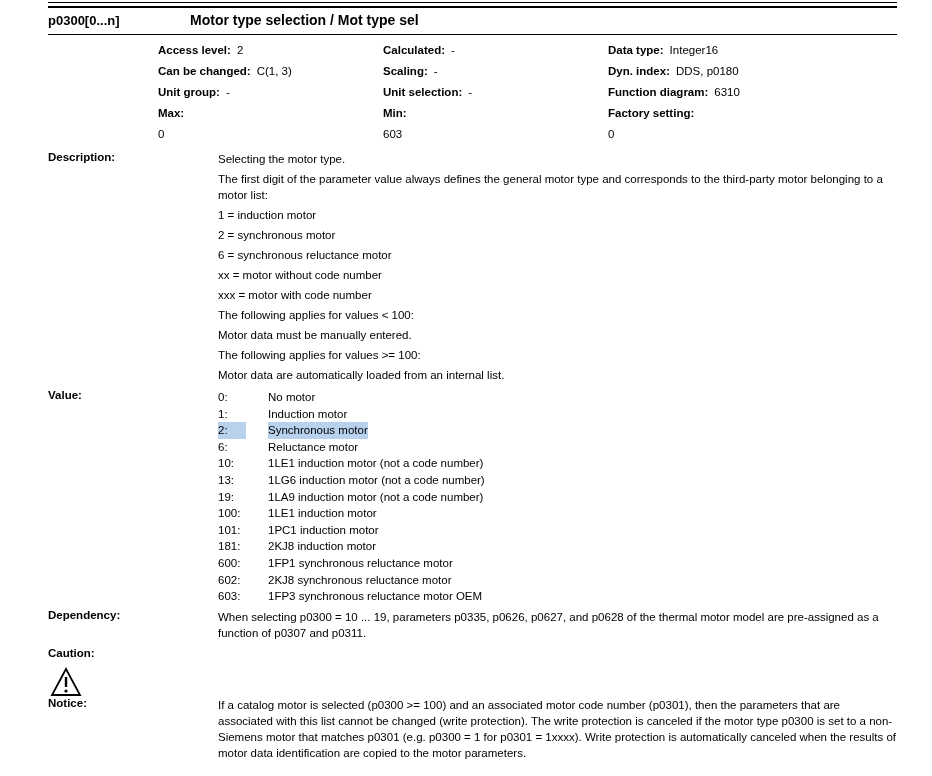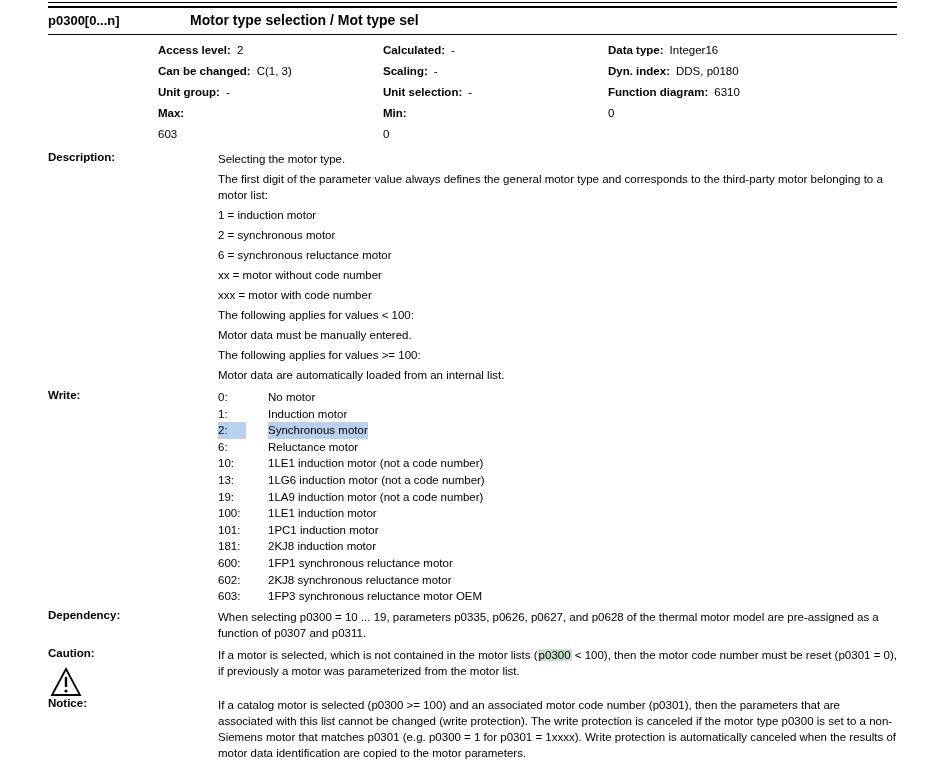--- a/index.html
+++ b/index.html
@@ -52,20 +52,21 @@
     <div class="attr-cell"><span class="lbl">Calculated:</span><span class="val">-</span></div>
     <div class="attr-cell"><span class="lbl">Data type:</span><span class="val">Integer16</span></div>
     <div class="attr-cell"><span class="lbl">Can be changed:</span><span class="val">C(1, 3)</span></div>
     <div class="attr-cell"><span class="lbl">Scaling:</span><span class="val">-</span></div>
     <div class="attr-cell"><span class="lbl">Dyn. index:</span><span class="val">DDS, p0180</span></div>
     <div class="attr-cell"><span class="lbl">Unit group:</span><span class="val">-</span></div>
     <div class="attr-cell"><span class="lbl">Unit selection:</span><span class="val">-</span></div>
     <div class="attr-cell"><span class="lbl">Function diagram:</span><span class="val">6310</span></div>
     <div class="attr-cell lbl">Max:</div>
     <div class="attr-cell lbl">Min:</div>
+    <div class="attr-cell lbl">Factory setting:</div>
     <div class="attr-cell">0</div>
     <div class="attr-cell">603</div>
     <div class="attr-cell">0</div>
   </div>
 
   <div class="section" style="margin-top:6px;">
     <div class="section-label">Description:</div>
     <div class="section-content">
       <p>Selecting the motor type.</p>
       <p>The first digit of the parameter value always defines the general motor type and corresponds to the third-party motor belonging to a motor list:</p>
@@ -75,21 +76,21 @@
       <p>xx = motor without code number</p>
       <p>xxx = motor with code number</p>
       <p>The following applies for values &lt; 100:</p>
       <p>Motor data must be manually entered.</p>
       <p>The following applies for values &gt;= 100:</p>
       <p>Motor data are automatically loaded from an internal list.</p>
     </div>
   </div>
 
   <div class="section" style="margin-top:2px;">
-    <div class="section-label">Write:</div>
+    <div class="section-label">Value:</div>
     <div class="section-content">
       <div class="value-row">
           <span class="value-num"><span>0:</span></span>
           <span>No motor</span>
         </div>
       <div class="value-row">
           <span class="value-num"><span>1:</span></span>
           <span>Induction motor</span>
         </div>
       <div class="value-row">
@@ -148,23 +149,20 @@
 
   <div class="section" style="margin-top:2px;">
     <div class="section-label">
       <div>Caution:</div>
       <svg class="warn-tri" width="32" height="30" viewBox="0 0 32 30">
         <polygon points="16,2 30,28 2,28" fill="#fff" stroke="#000" stroke-width="1.8"></polygon>
         <line x1="16" y1="10" x2="16" y2="20" stroke="#000" stroke-width="2.4"></line>
         <circle cx="16" cy="24" r="1.6" fill="#000"></circle>
       </svg>
     </div>
-    <div class="section-content">
-      <p><span>If a motor is selected, which is not contained in the motor lists (</span><span class="hl-term">p0300</span><span> &lt; 100), then the motor code number must be reset (p0301 = 0), if previously a motor was parameterized from the motor list.</span></p>
-    </div>
   </div>
 
   <div class="section" style="margin-top:0;">
     <div class="section-label">Notice:</div>
     <div class="section-content">
       <p>If a catalog motor is selected (p0300 &gt;= 100) and an associated motor code number (p0301), then the parameters that are associated with this list cannot be changed (write protection). The write protection is canceled if the motor type p0300 is set to a non-Siemens motor that matches p0301 (e.g. p0300 = 1 for p0301 = 1xxxx). Write protection is automatically canceled when the results of motor data identification are copied to the motor parameters.</p>
 
     </div>
   </div>
 

